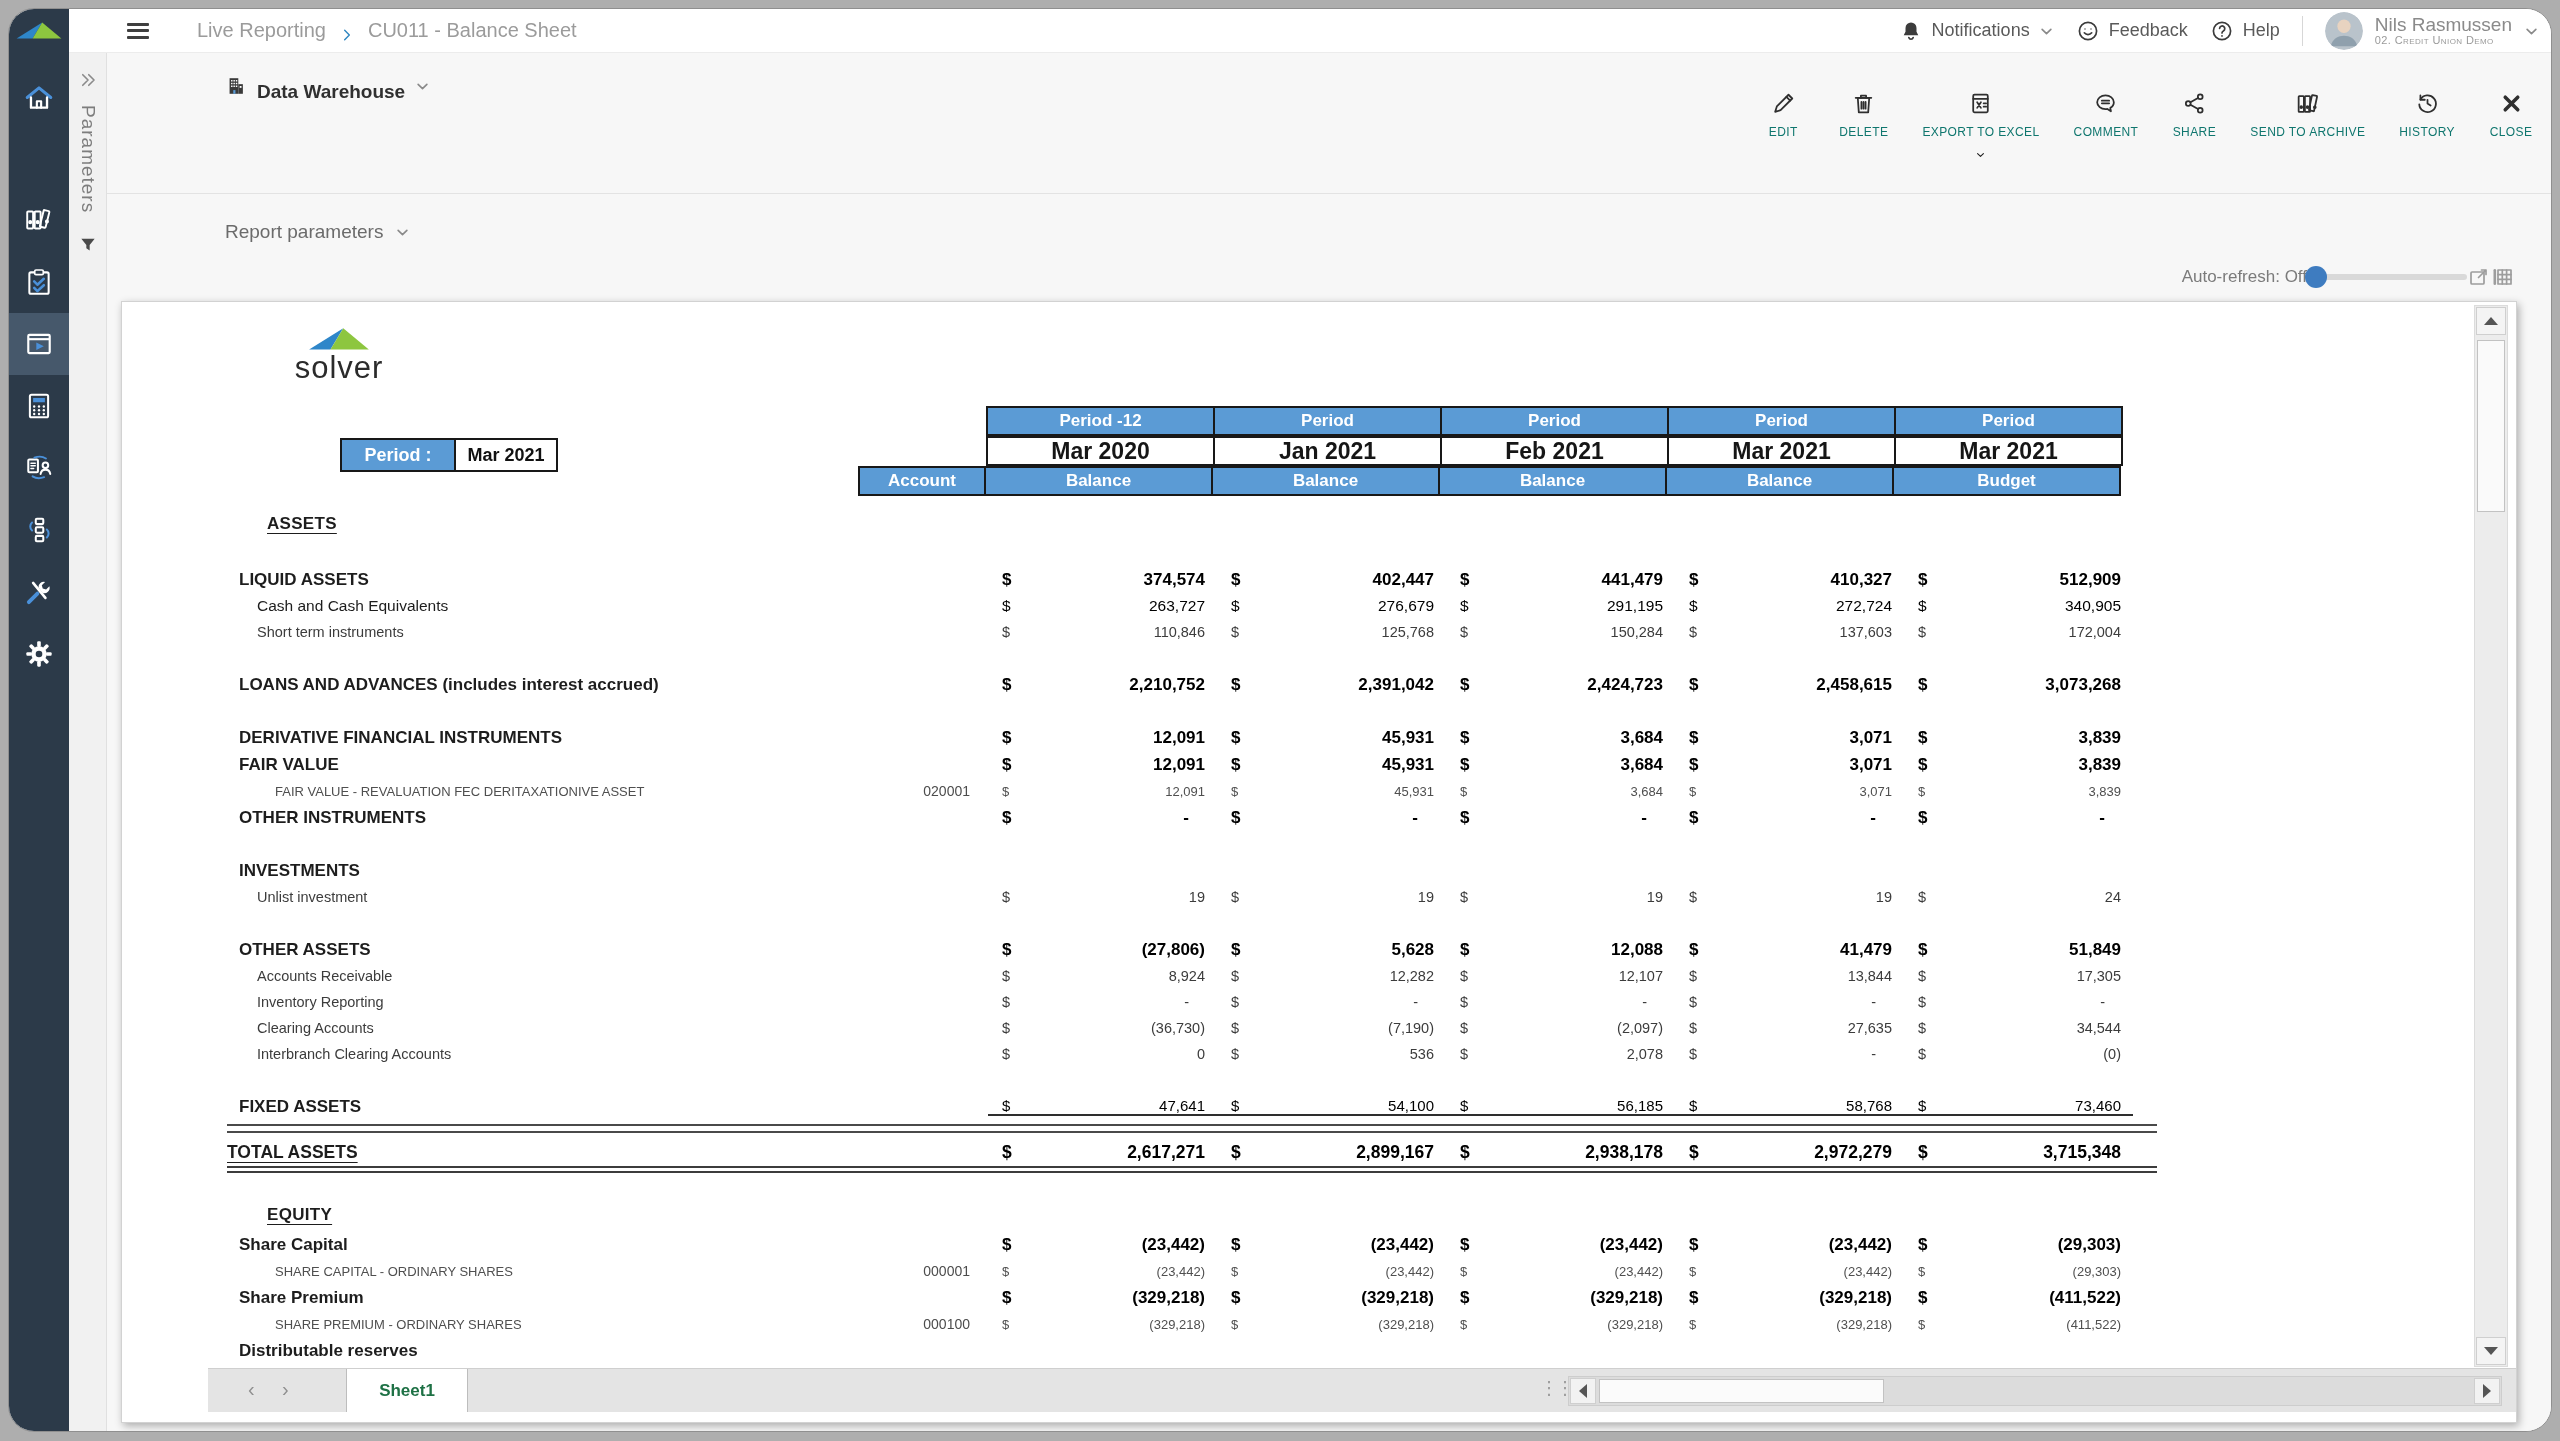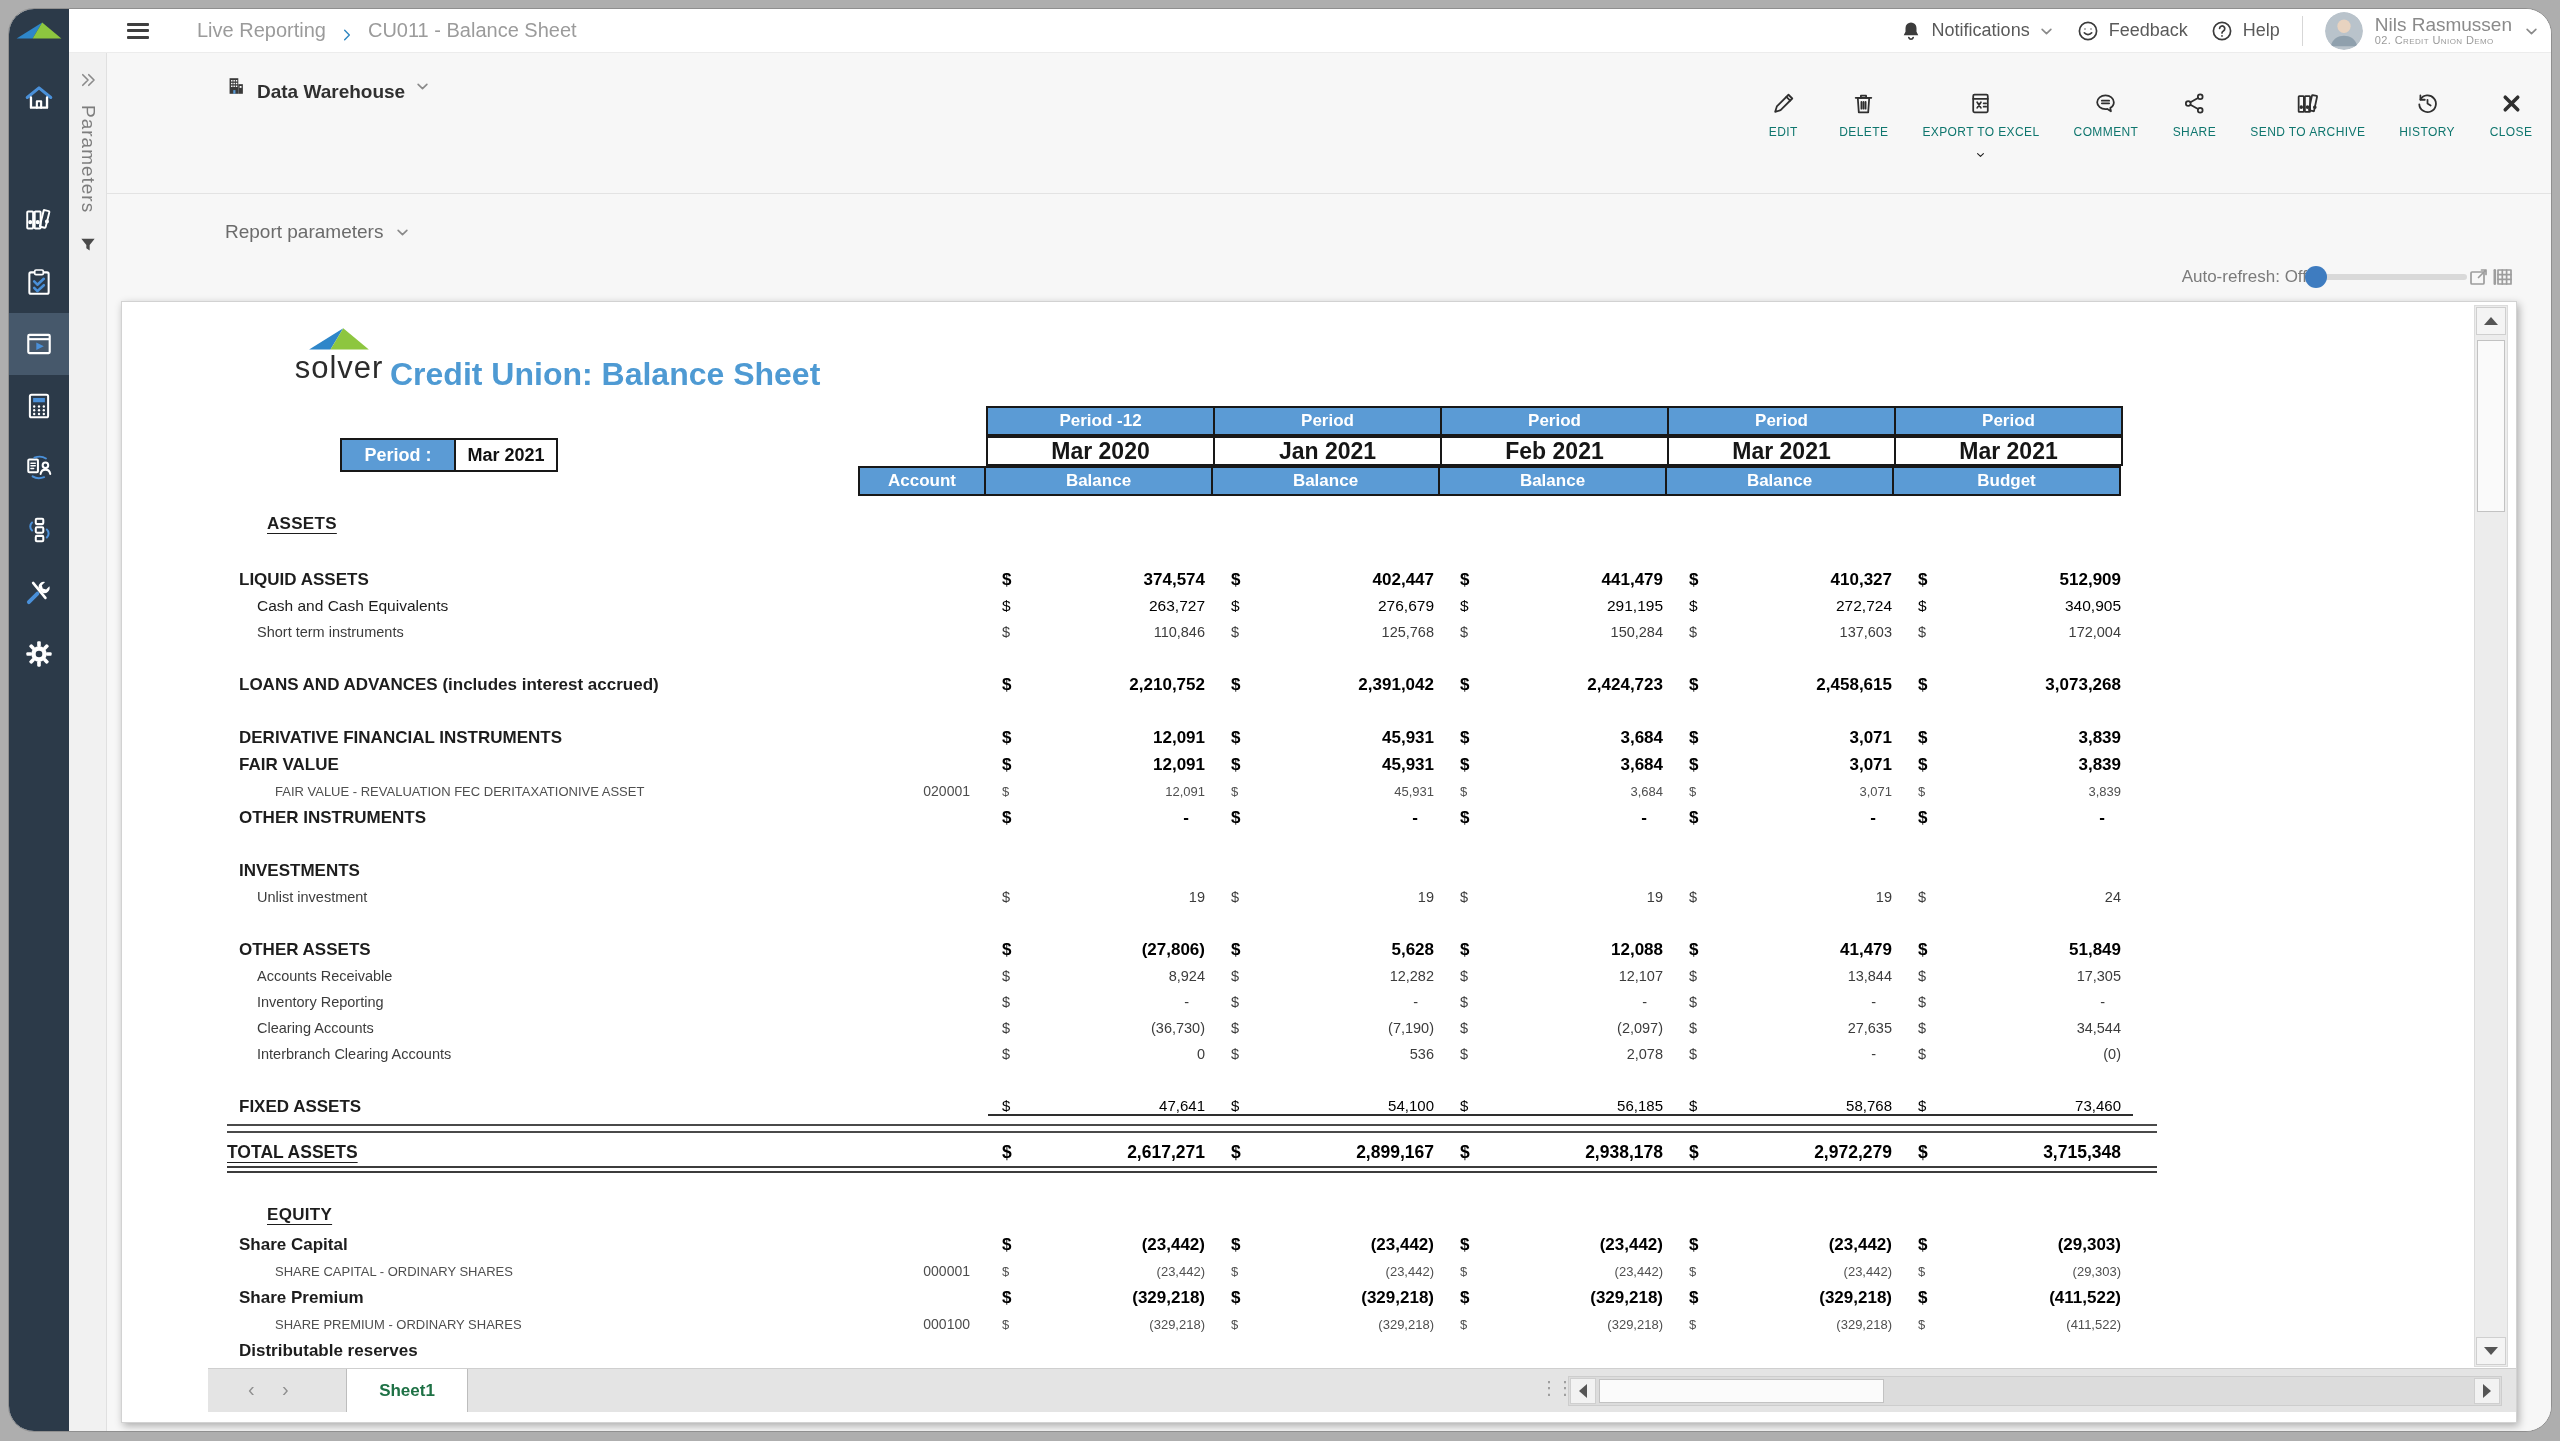--- a/index.html
+++ b/index.html
@@ -466,21 +466,20 @@
       </div>
 
       <section class="card">
         <div class="r-logo">
           <span class="mark"><svg viewBox="0 0 60 26">
                 <polygon points="2,22 34,2 22,22" fill="#2E86C9"></polygon>
                 <polygon points="22,22 34,2 58,22" fill="#8DC63F"></polygon>
               </svg></span>
           <div class="word">solver</div>
         </div>
-        <div class="r-title">Credit Union: Balance Sheet</div>
 
         <div class="p-box p-label">Period :</div>
         <div class="p-box p-value">Mar 2021</div>
 
         <div class="sheet">
           <div class="hrow">
             <span class="pad-acct"></span>
               <span id="hdr-periods" style="display:flex;">
                 <span class="hcell hc-blue w-per">Period -12</span>
                 <span class="hcell hc-blue w-per">Period</span>

